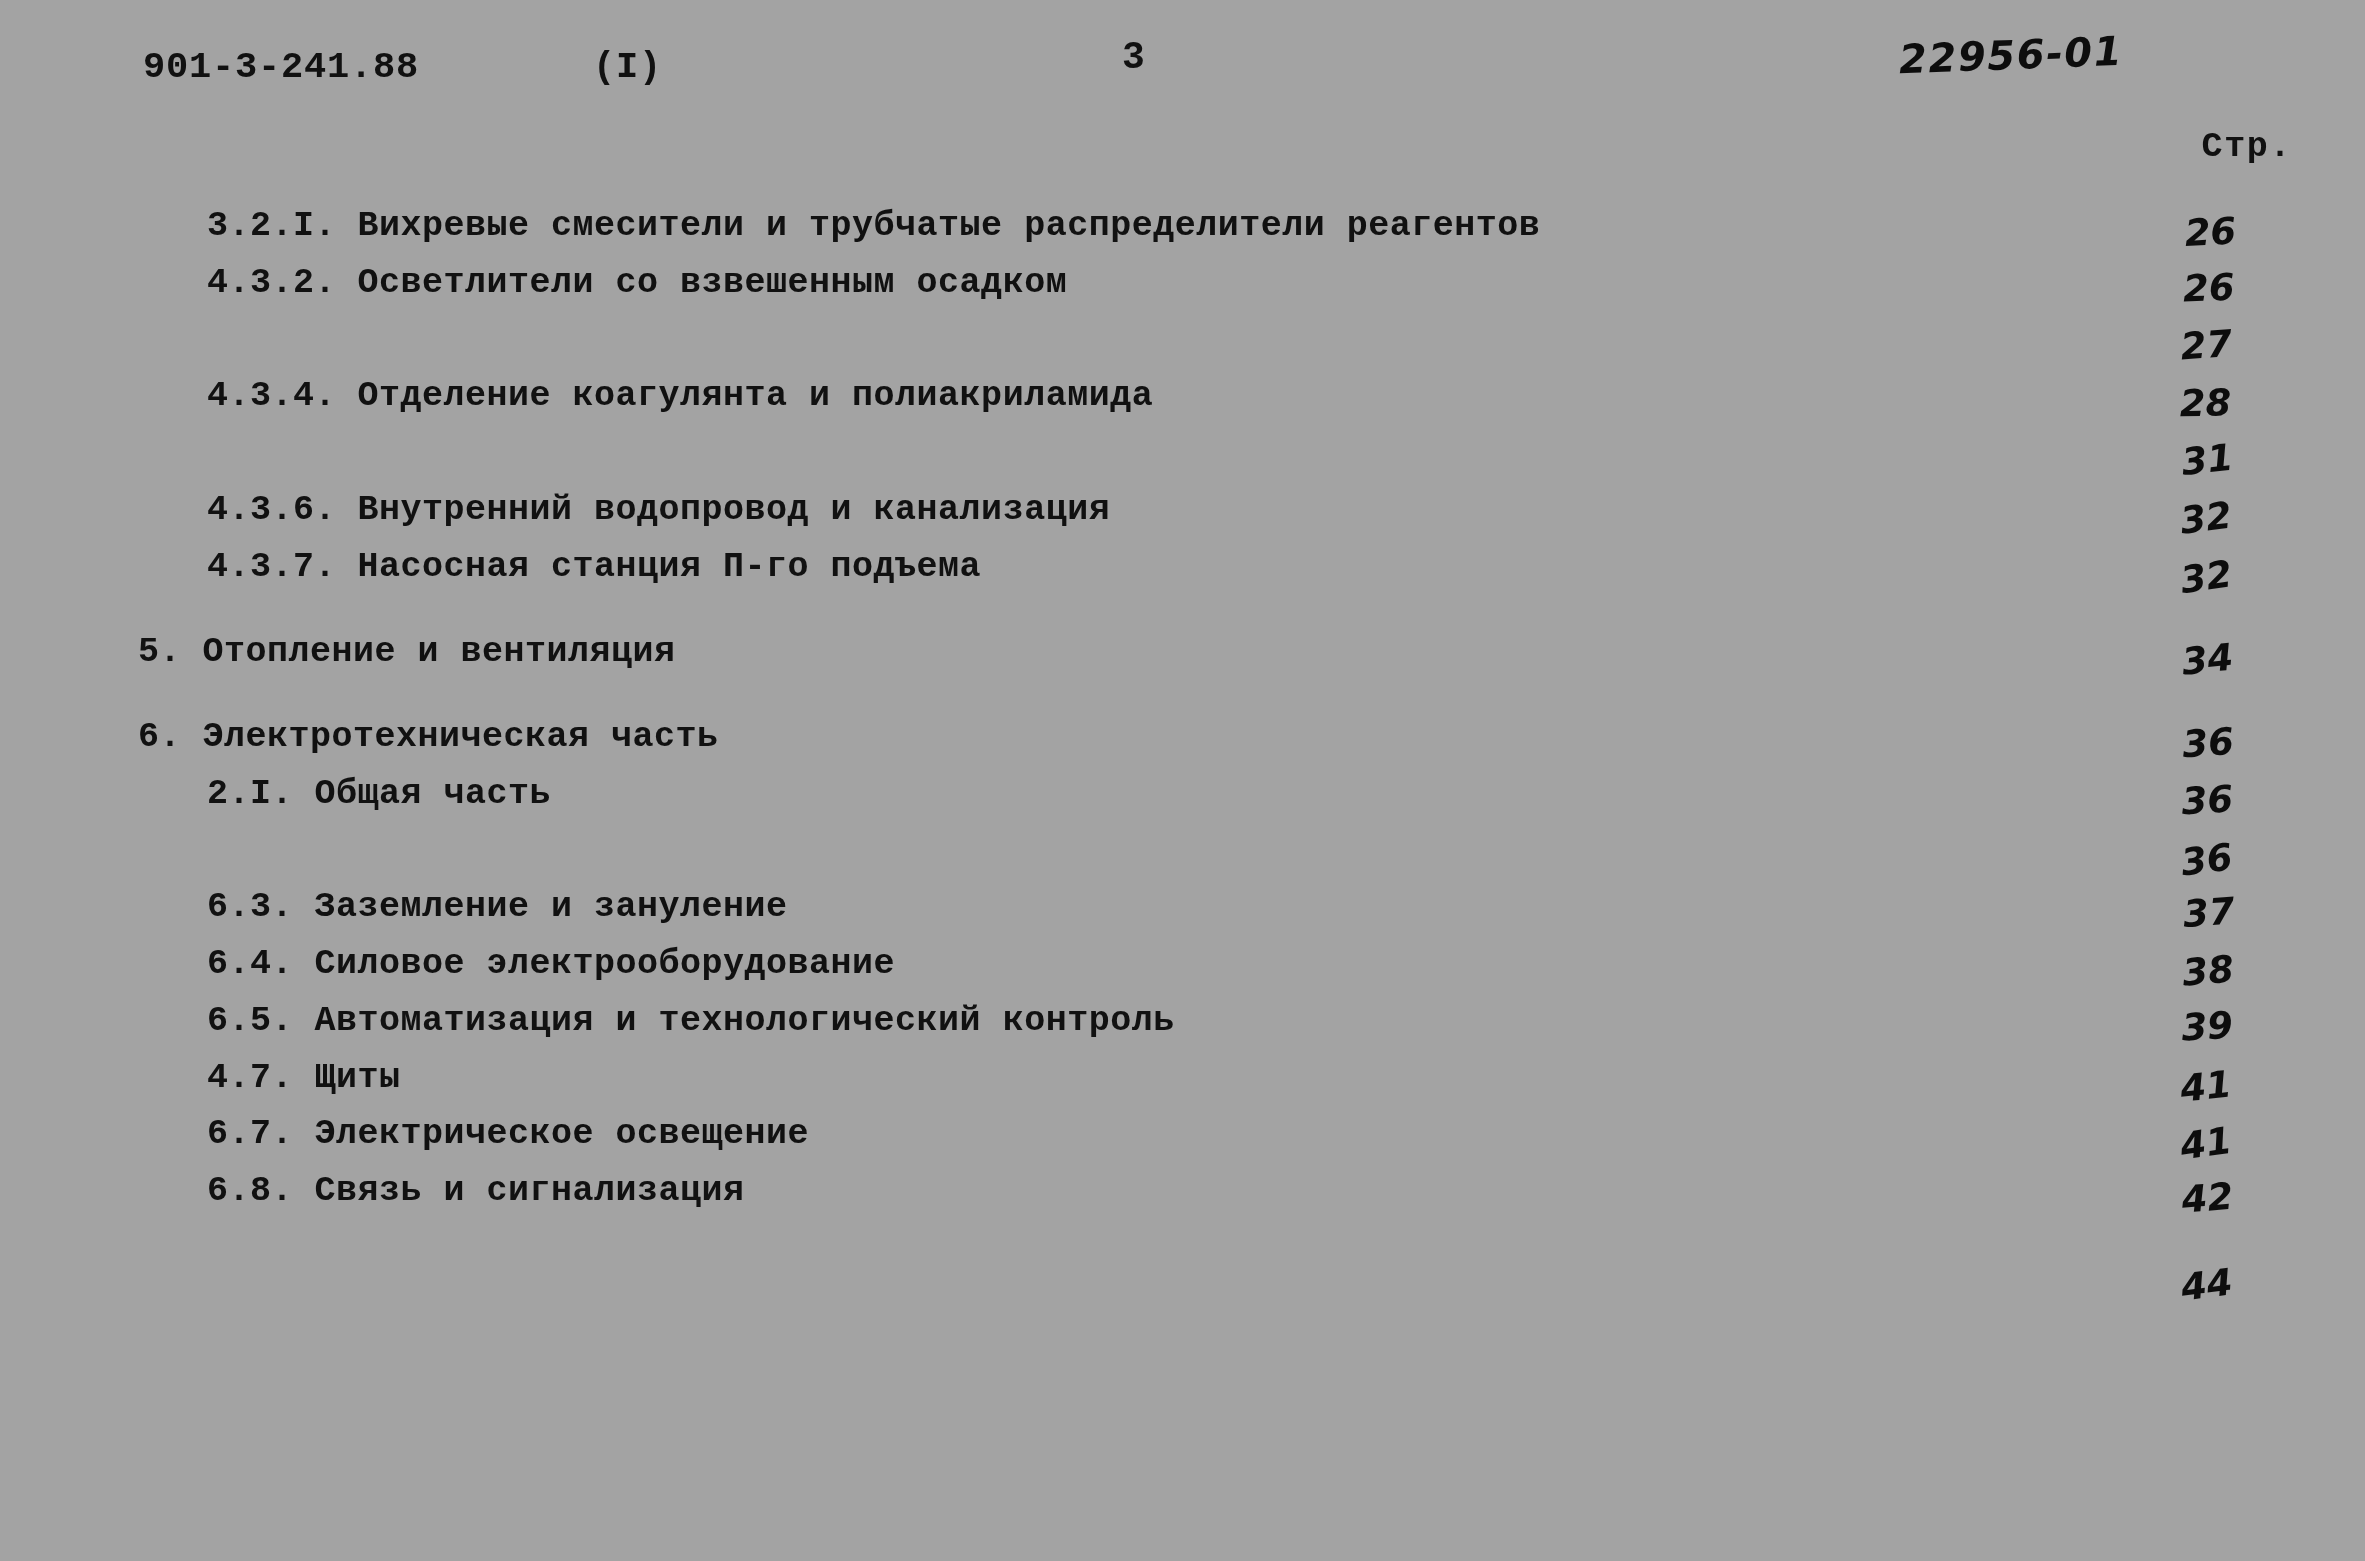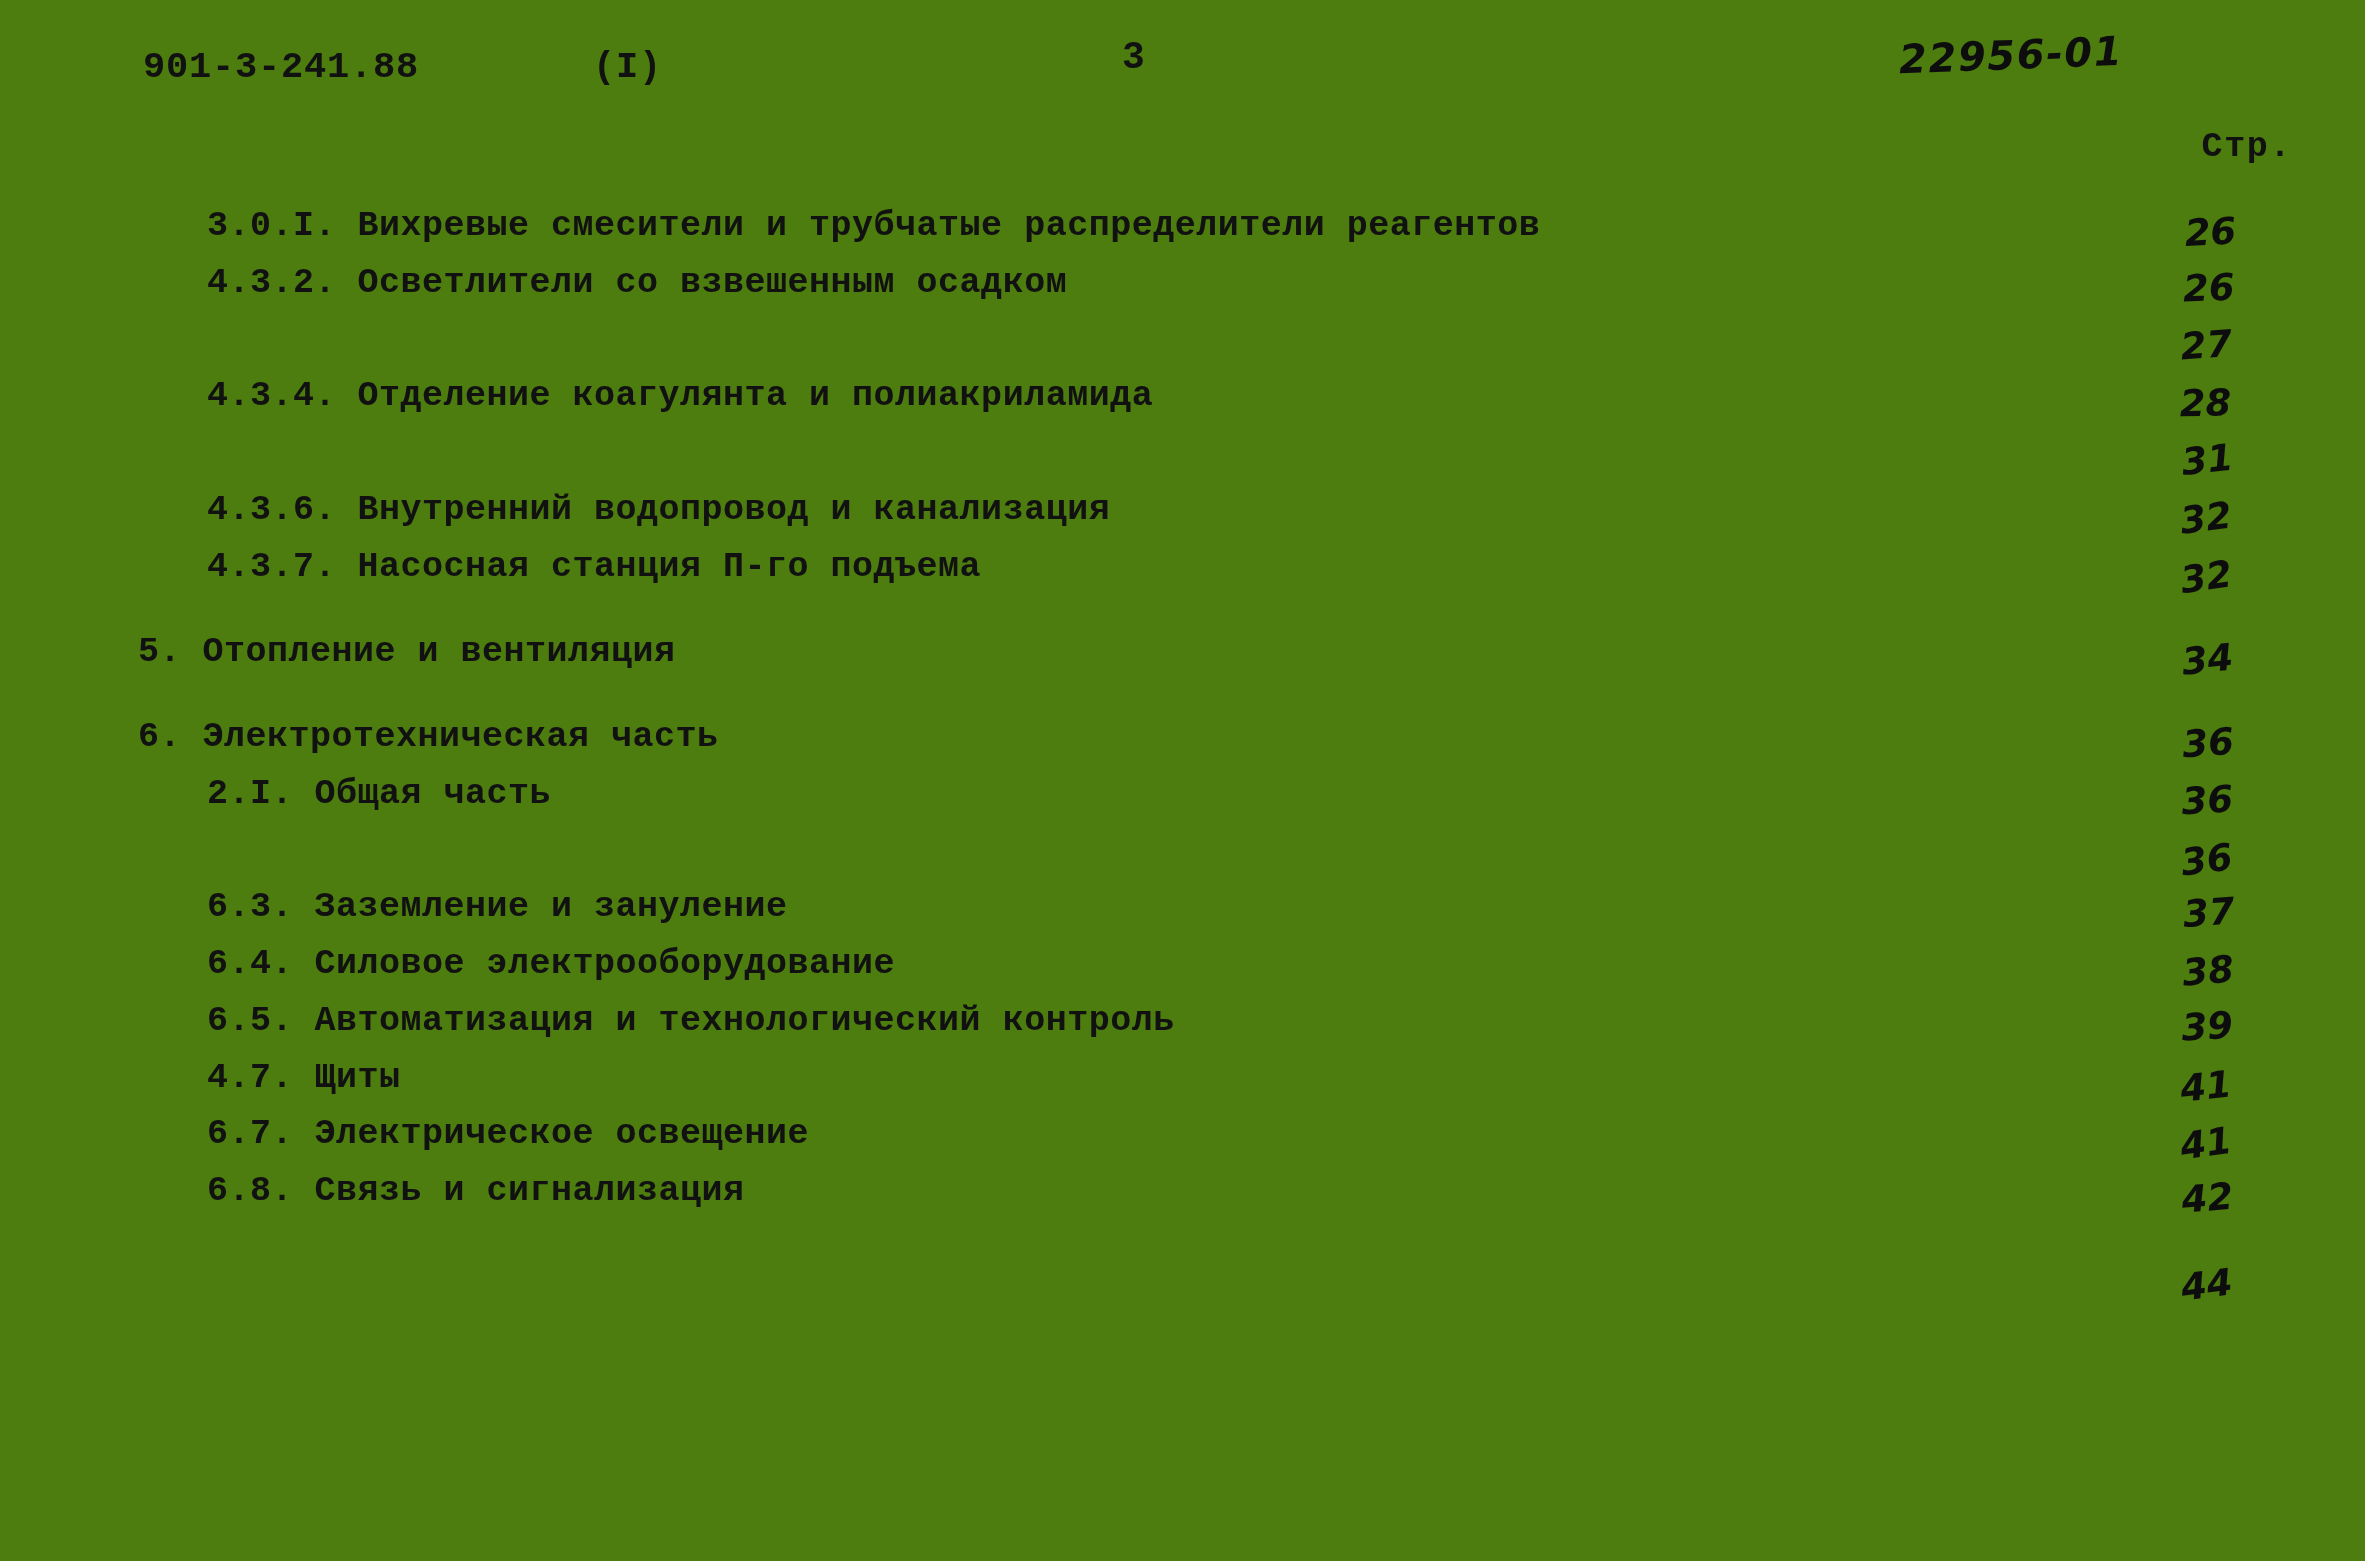--- a/index.html
+++ b/index.html
@@ -13,21 +13,21 @@
     height: 1561px;
     position: relative;
     overflow: hidden;
     font-family: "Liberation Mono", "DejaVu Sans Mono", monospace;
     color: #111111;
   }
 
   .page {
     position: absolute;
     inset: 0;
-    background: #4d7c0f;
+    background: #a3a3a3;
     padding-left: 16px;
   }
 
   
   .header {
     position: absolute;
     top: 46px;
     left: 0;
     width: 100%;
     height: 64px;
@@ -151,21 +151,21 @@
     <span class="doc-code">901-3-241.88</span>
     <span class="part-mark">(I)</span>
     <span class="folio">3</span>
     <span class="archive-stamp">22956-01</span>
   </div>
 
   <div class="col-caption">Стр.</div>
 
   <div class="toc" id="toc-list">
       <div class="toc-row lvl-3">
-        <span class="toc-label">3.0.I. Вихревые смесители и трубчатые распределители реагентов</span>
+        <span class="toc-label">3.2.I. Вихревые смесители и трубчатые распределители реагентов</span>
         <span class="toc-page">26</span>
       </div>
       <div class="toc-row lvl-3">
         <span class="toc-label">4.3.2. Осветлители со взвешенным осадком</span>
         <span class="toc-page">26</span>
       </div>
       <div class="toc-row lvl-3">
         <span class="toc-page">27</span>
       </div>
       <div class="toc-row lvl-3">

